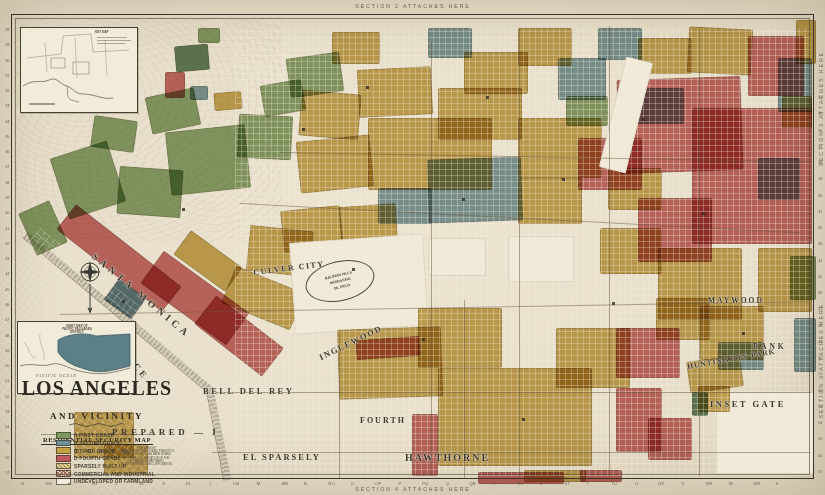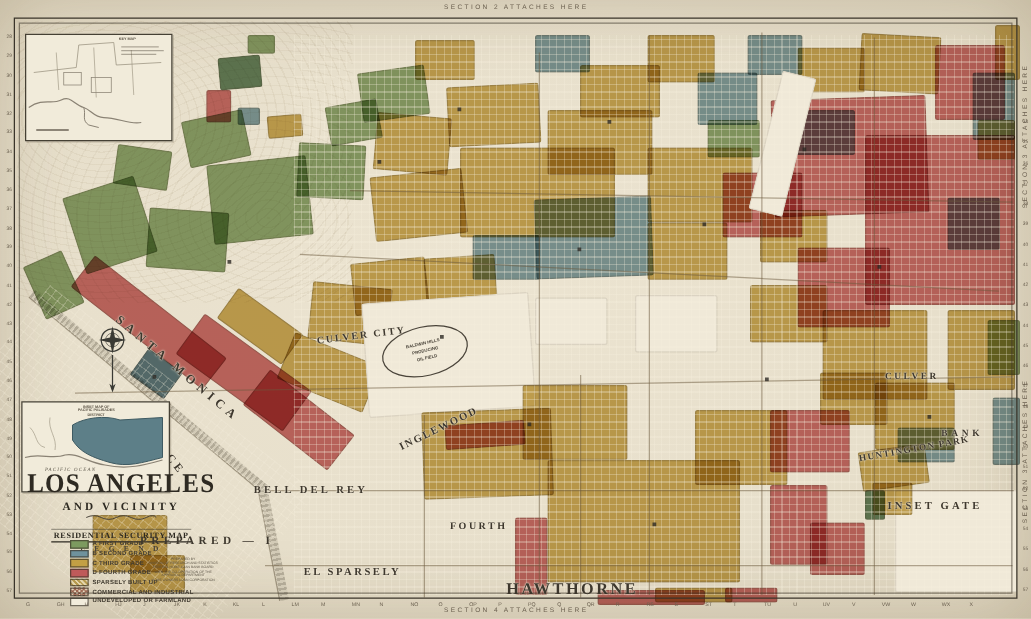--- a/index.html
+++ b/index.html
@@ -45,21 +45,21 @@
     transform:scale(.58);white-space:nowrap;}
   .inset{position:absolute;background:#f1ebda;border:1px solid #454034;z-index:15;
     box-shadow:1px 1px 0 rgba(70,58,40,.25);}
   #keymap{left:20px;top:27px;width:116px;height:84px;}
   #ppinset{left:17px;top:321px;width:117px;height:71px;}
   .cap-lines{position:absolute;z-index:16;text-align:center;transform-origin:left top;}
   .cap-lines div{font:700 6px "Liberation Sans",sans-serif;color:#5a5244;line-height:6.4px;white-space:nowrap;}
   .decor-bar{position:absolute;background:rgba(90,82,68,.45);height:1px;z-index:16;}
   #title-block{position:absolute;left:13px;top:377px;width:168px;z-index:20;text-align:center;color:#2e2a22;}
   #big-title{font-weight:700;font-size:20px;letter-spacing:1px;line-height:20px;transform:scaleY(1.08);}
-  #sub-title{font-weight:700;font-size:9px;letter-spacing:2.5px;margin-top:3px;}
+  #sub-title{font-weight:700;font-size:9px;letter-spacing:2.5px;margin-top:14px;}
   #rsm{display:inline-block;font-weight:700;font-size:6.5px;letter-spacing:.5px;margin-top:3px;
     border-bottom:1px solid #2e2a22;border-top:1px solid rgba(46,42,34,.4);padding:1px 2px;}
   #legend-heading{font-weight:700;font-size:6px;letter-spacing:3px;margin-top:2px;color:#4a443a;}
   #legend{position:absolute;left:56px;top:432px;z-index:20;}
   .lrow{display:flex;align-items:center;gap:3px;margin-bottom:1.2px;}
   .sw{width:13px;height:4.5px;border:.6px solid rgba(60,52,40,.7);flex:0 0 auto;}
   .sw.hatch{background:repeating-linear-gradient(45deg,#b69a4e 0 1.5px,#e4d6ac 1.5px 3px);}
   .sw.crosshatch{background:
      repeating-linear-gradient(45deg,rgba(150,90,70,.85) 0 1px,transparent 1px 2.5px),
      repeating-linear-gradient(-45deg,rgba(150,90,70,.85) 0 1px,#e8dcc2 1px 2.5px);}
@@ -214,25 +214,25 @@
     <div>BALDWIN HILLS</div>
     <div>PRODUCING</div>
     <div>OIL FIELD</div>
   </div>
 
   <div id="labels">
       <div class="place" style="left: 90px; top: 248px; font-size: 10px; letter-spacing: 4px; transform: rotate(40deg);">SANTA MONICA</div>
       <div class="place" style="left: 110px; top: 330px; font-size: 9px; letter-spacing: 3px; transform: rotate(52deg);">VENICE</div>
       <div class="place" style="left: 203px; top: 386px; font-size: 8.5px; letter-spacing: 2.5px; transform: rotate(0deg);">BELL DEL REY</div>
       <div class="place" style="left: 243px; top: 452px; font-size: 8.5px; letter-spacing: 2px; transform: rotate(0deg);">EL SPARSELY</div>
-      <div class="place" style="left: 405px; top: 463px; font-size: 13px; letter-spacing: 2px; transform: rotate(0deg);">HAWTHORNE</div>
+      <div class="place" style="left: 405px; top: 452px; font-size: 10px; letter-spacing: 2px; transform: rotate(0deg);">HAWTHORNE</div>
       <div class="place" style="left: 360px; top: 416px; font-size: 8px; letter-spacing: 2px; transform: rotate(0deg);">FOURTH</div>
       <div class="place" style="left: 322px; top: 352px; font-size: 8.5px; letter-spacing: 1.5px; transform: rotate(-26deg);">INGLEWOOD</div>
       <div class="place" style="left: 254px; top: 268px; font-size: 8px; letter-spacing: 1.5px; transform: rotate(-7deg);">CULVER CITY</div>
-      <div class="place" style="left: 708px; top: 296px; font-size: 7.5px; letter-spacing: 2px; transform: rotate(0deg);">CULVER</div>
+      <div class="place" style="left: 708px; top: 296px; font-size: 7.5px; letter-spacing: 2px; transform: rotate(0deg);">MAYWOOD</div>
       <div class="place" style="left: 753px; top: 342px; font-size: 7.5px; letter-spacing: 3px; transform: rotate(0deg);">BANK</div>
       <div class="place" style="left: 688px; top: 362px; font-size: 7.5px; letter-spacing: 1px; transform: rotate(-10deg);">HUNTINGTON PARK</div>
       <div class="place" style="left: 710px; top: 399px; font-size: 8.5px; letter-spacing: 2.5px; transform: rotate(0deg);">INSET GATE</div>
     </div>
 
   <svg style="position:absolute;left:72px;top:256px;z-index:12;" width="36" height="60" viewBox="0 0 36 60">
     <circle cx="18" cy="16" r="9" fill="none" stroke="#3a3a34" stroke-width="1"></circle>
     <circle cx="18" cy="16" r="5.5" fill="none" stroke="#3a3a34" stroke-width=".5"></circle>
     <path d="M18 5 L20 14 L29 16 L20 18 L18 27 L16 18 L7 16 L16 14 Z" fill="#3a3a34"></path>
     <line x1="18" y1="28" x2="18" y2="56" stroke="#3a3a34" stroke-width="1"></line>

